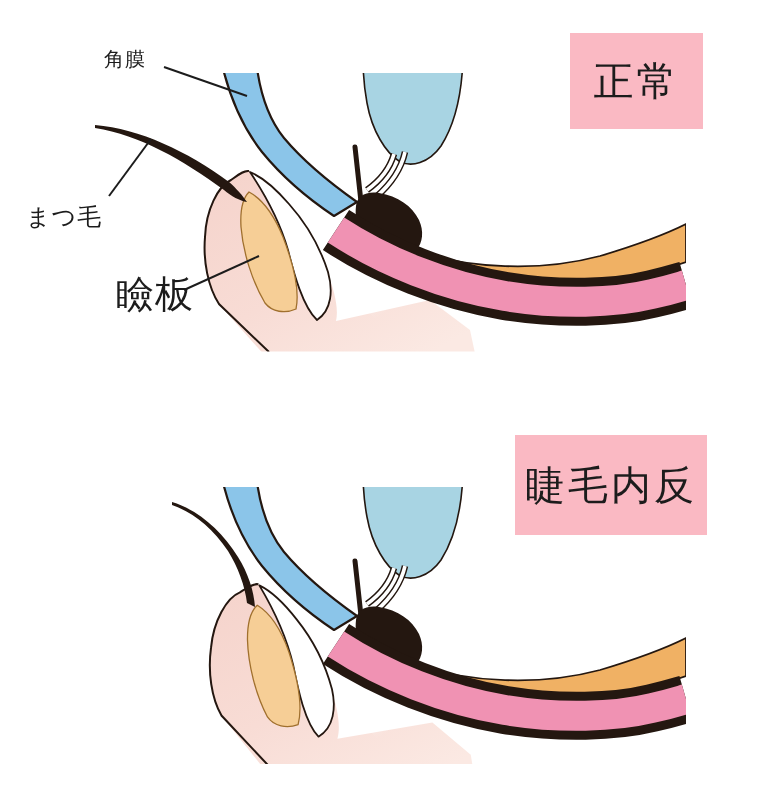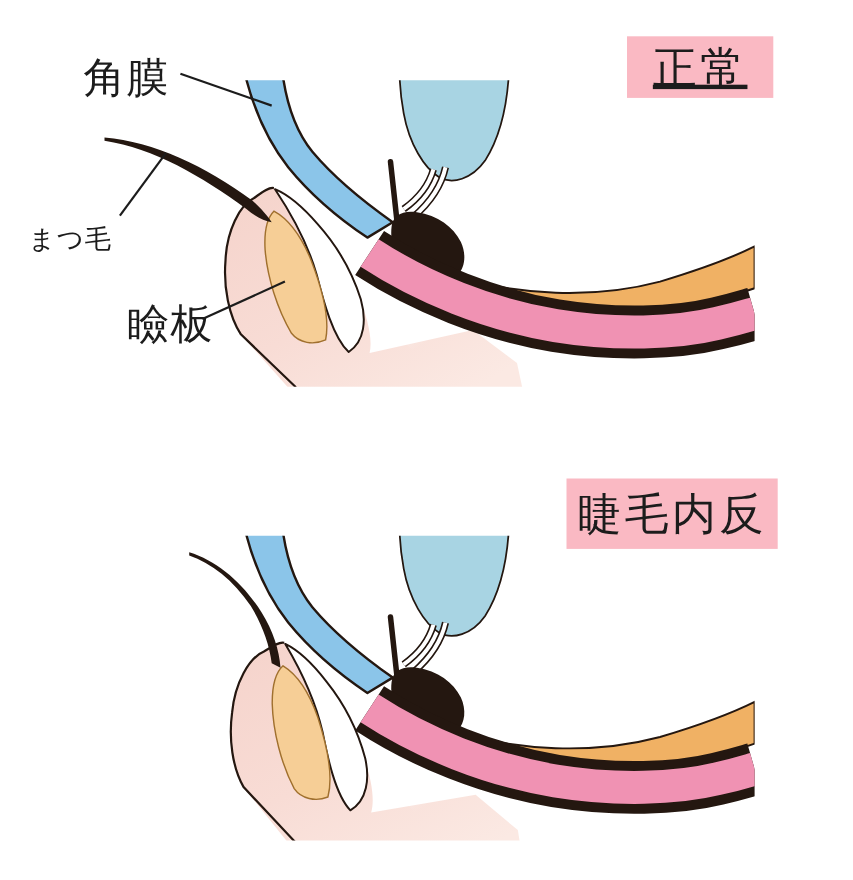--- a/index.html
+++ b/index.html
@@ -1,28 +1,28 @@
 <!DOCTYPE html>
 <html style="--title_box_bg: #FAB9C3; --cornea_blue: #8BC5E9; --eyeball_blue: #A8D4E3; --conjunctiva_pink: #F092B3; --fornix_orange: #F0B164; --skin_pink: #F7D9D2; --skin_pink_light: #FBE8E2; --tarsus_orange: #F6CE96; --tarsus_outline: #A0702E; --ink_dark: #241710; --text_dark: #1C1C1C;"><head>
 <meta charset="utf-8">
 <style>
   html,body{margin:0;padding:0;background:#ffffff;}
   body{font-family:"DejaVu Sans","Liberation Sans",sans-serif;}
   #stage{position:relative;width:775px;height:800px;background:#ffffff;overflow:hidden;}
   #art{position:absolute;left:0;top:0;}
   .anat-label{position:absolute;color:var(--text_dark,#1c1c1c);font-weight:500;
     white-space:nowrap;letter-spacing:1px;}
-  .lbl-kakumaku{left:76px;top:46px;font-size:38px;}
+  .lbl-kakumaku{left:104px;top:46px;font-size:20px;}
   .lbl-matsuge{left:26px;top:201px;font-size:24px;}
   .lbl-kenban{left:116px;top:269px;font-size:38px;}
   .title-box{position:absolute;background:var(--title_box_bg,#fab9c3);
     color:var(--text_dark,#1c1c1c);display:flex;align-items:center;justify-content:center;
     font-size:40px;font-weight:500;letter-spacing:3px;}
-  .title-normal{left:570px;top:33px;width:133px;height:56px;text-decoration:underline;}
-  .title-epi{left:515px;top:435px;width:192px;height:64px;}
+  .title-normal{left:570px;top:33px;width:133px;height:96px;}
+  .title-epi{left:515px;top:435px;width:192px;height:100px;}
 </style>
 </head>
 <body>
 
 <div id="stage">
 
   <svg id="art" width="775" height="800" viewBox="0 0 775 800">
     <defs>
       <clipPath id="clipTop">
           <rect x="0" y="73" width="686" height="278.5"></rect>

